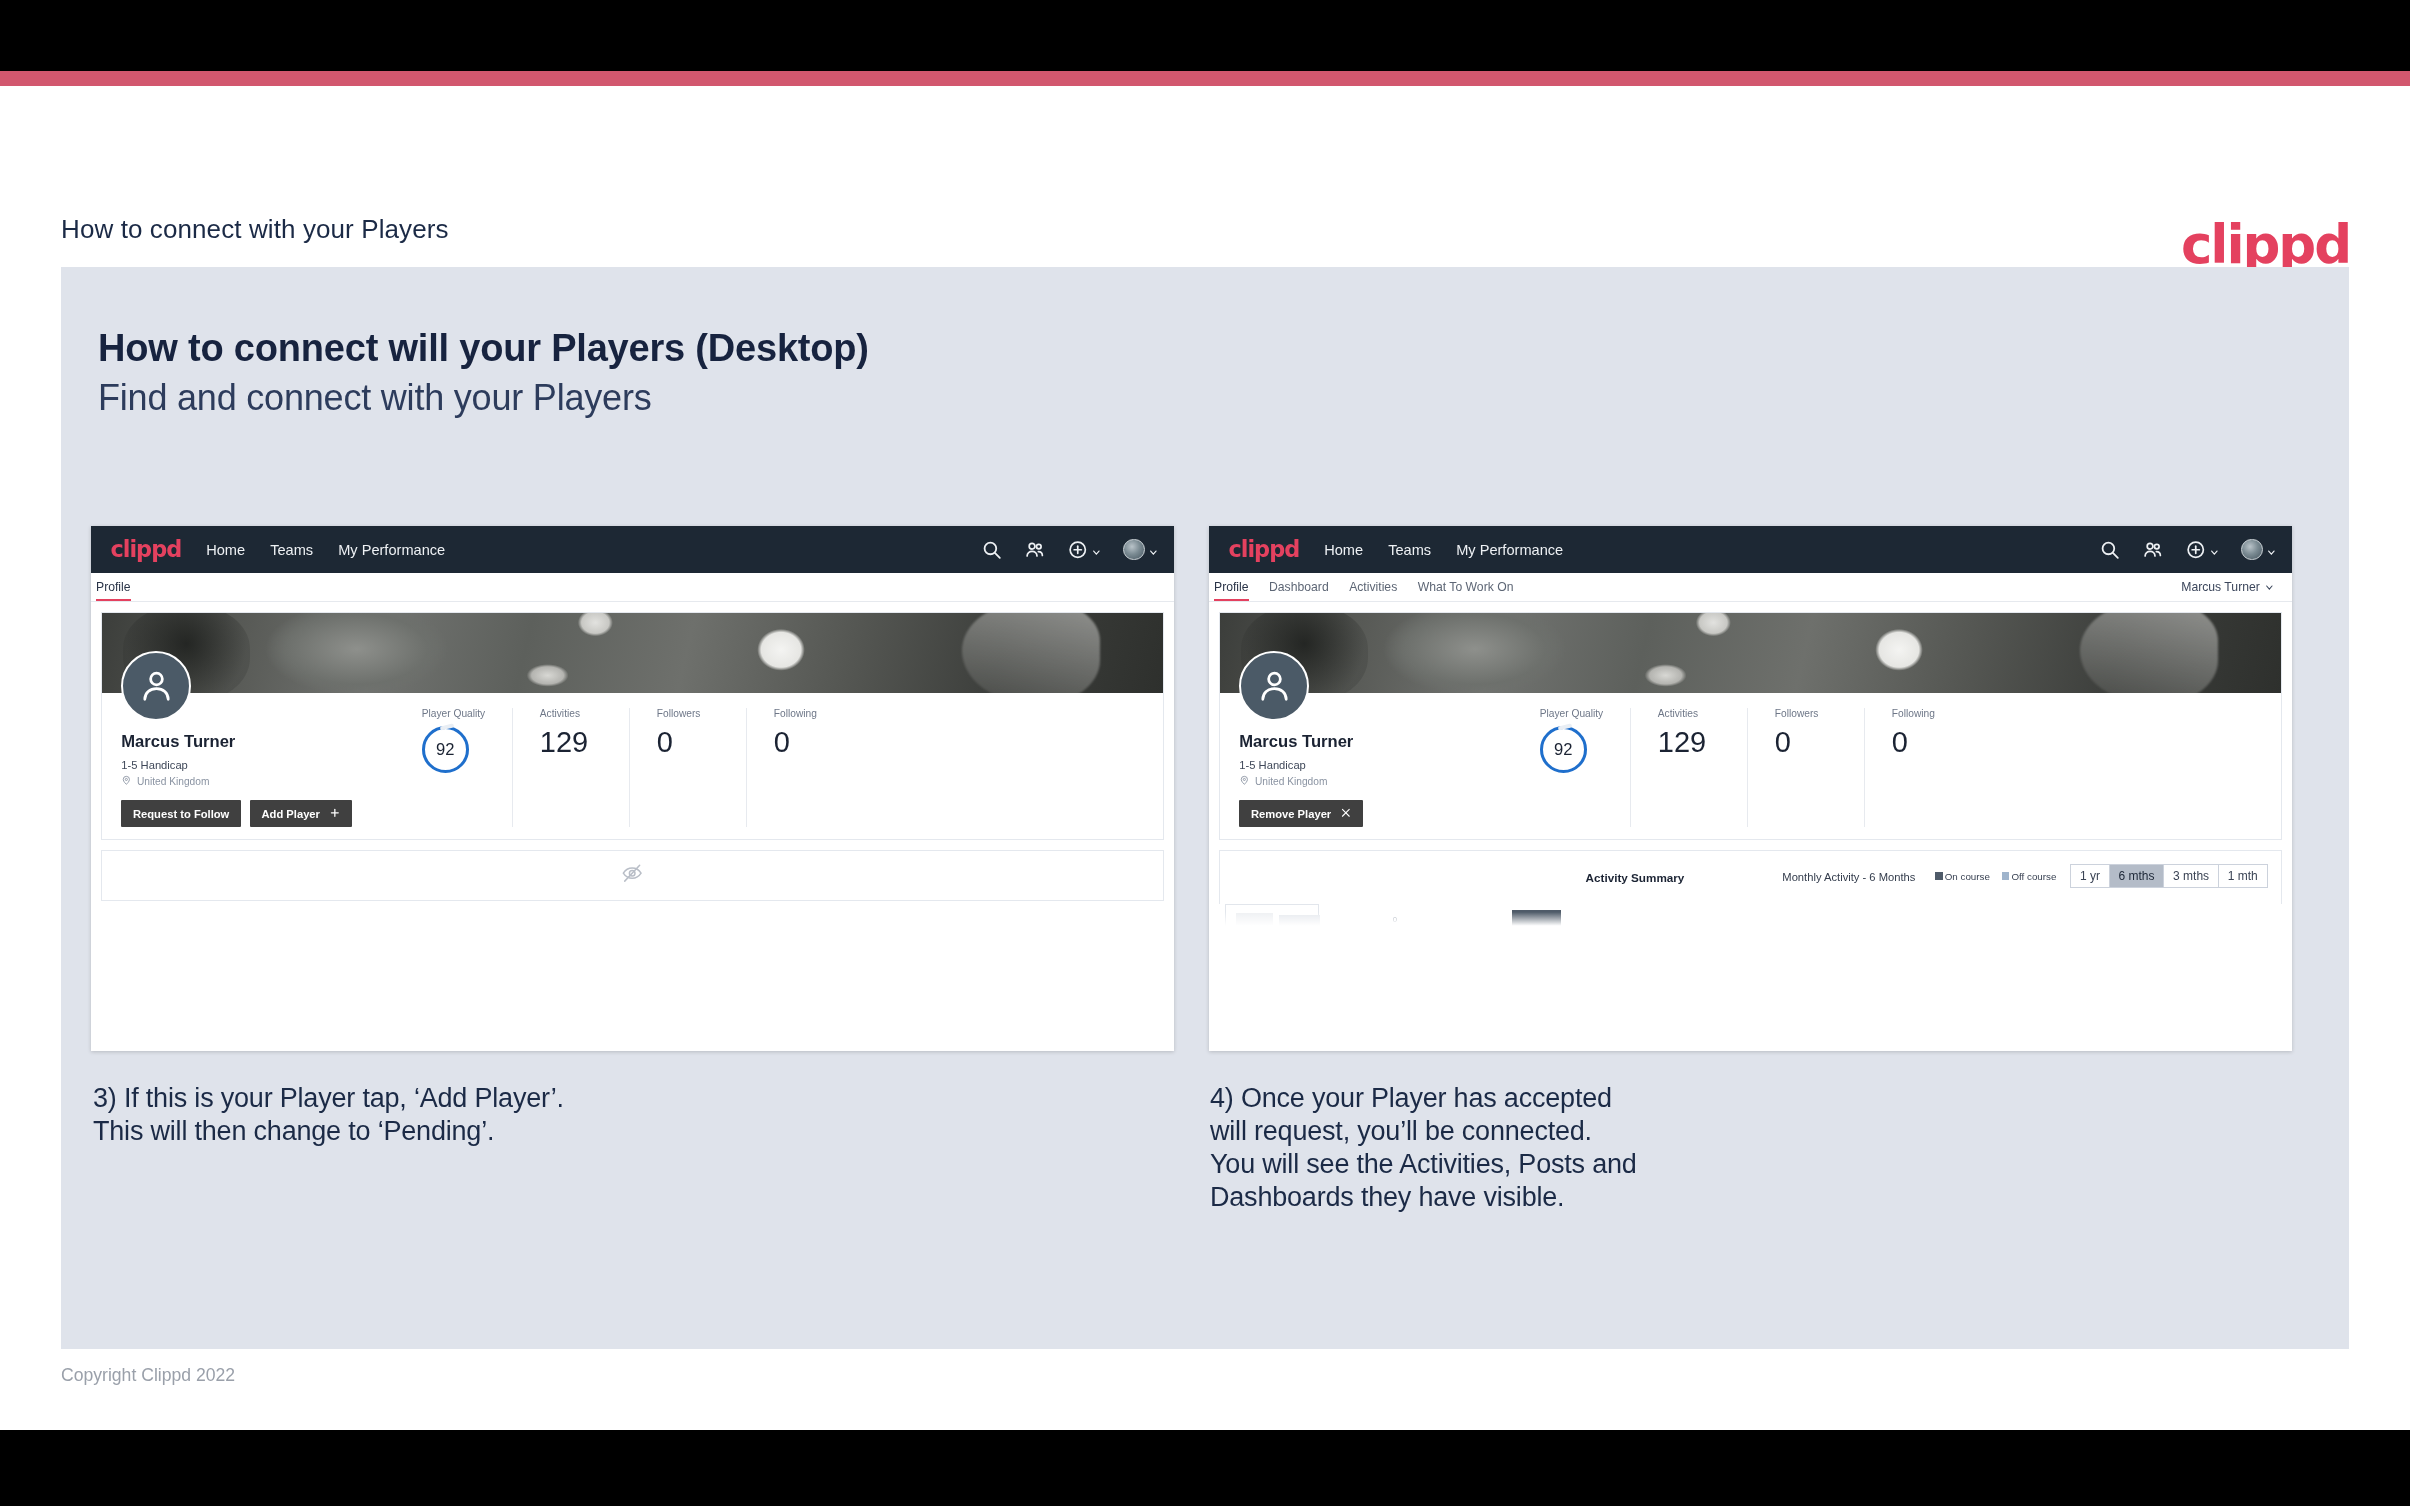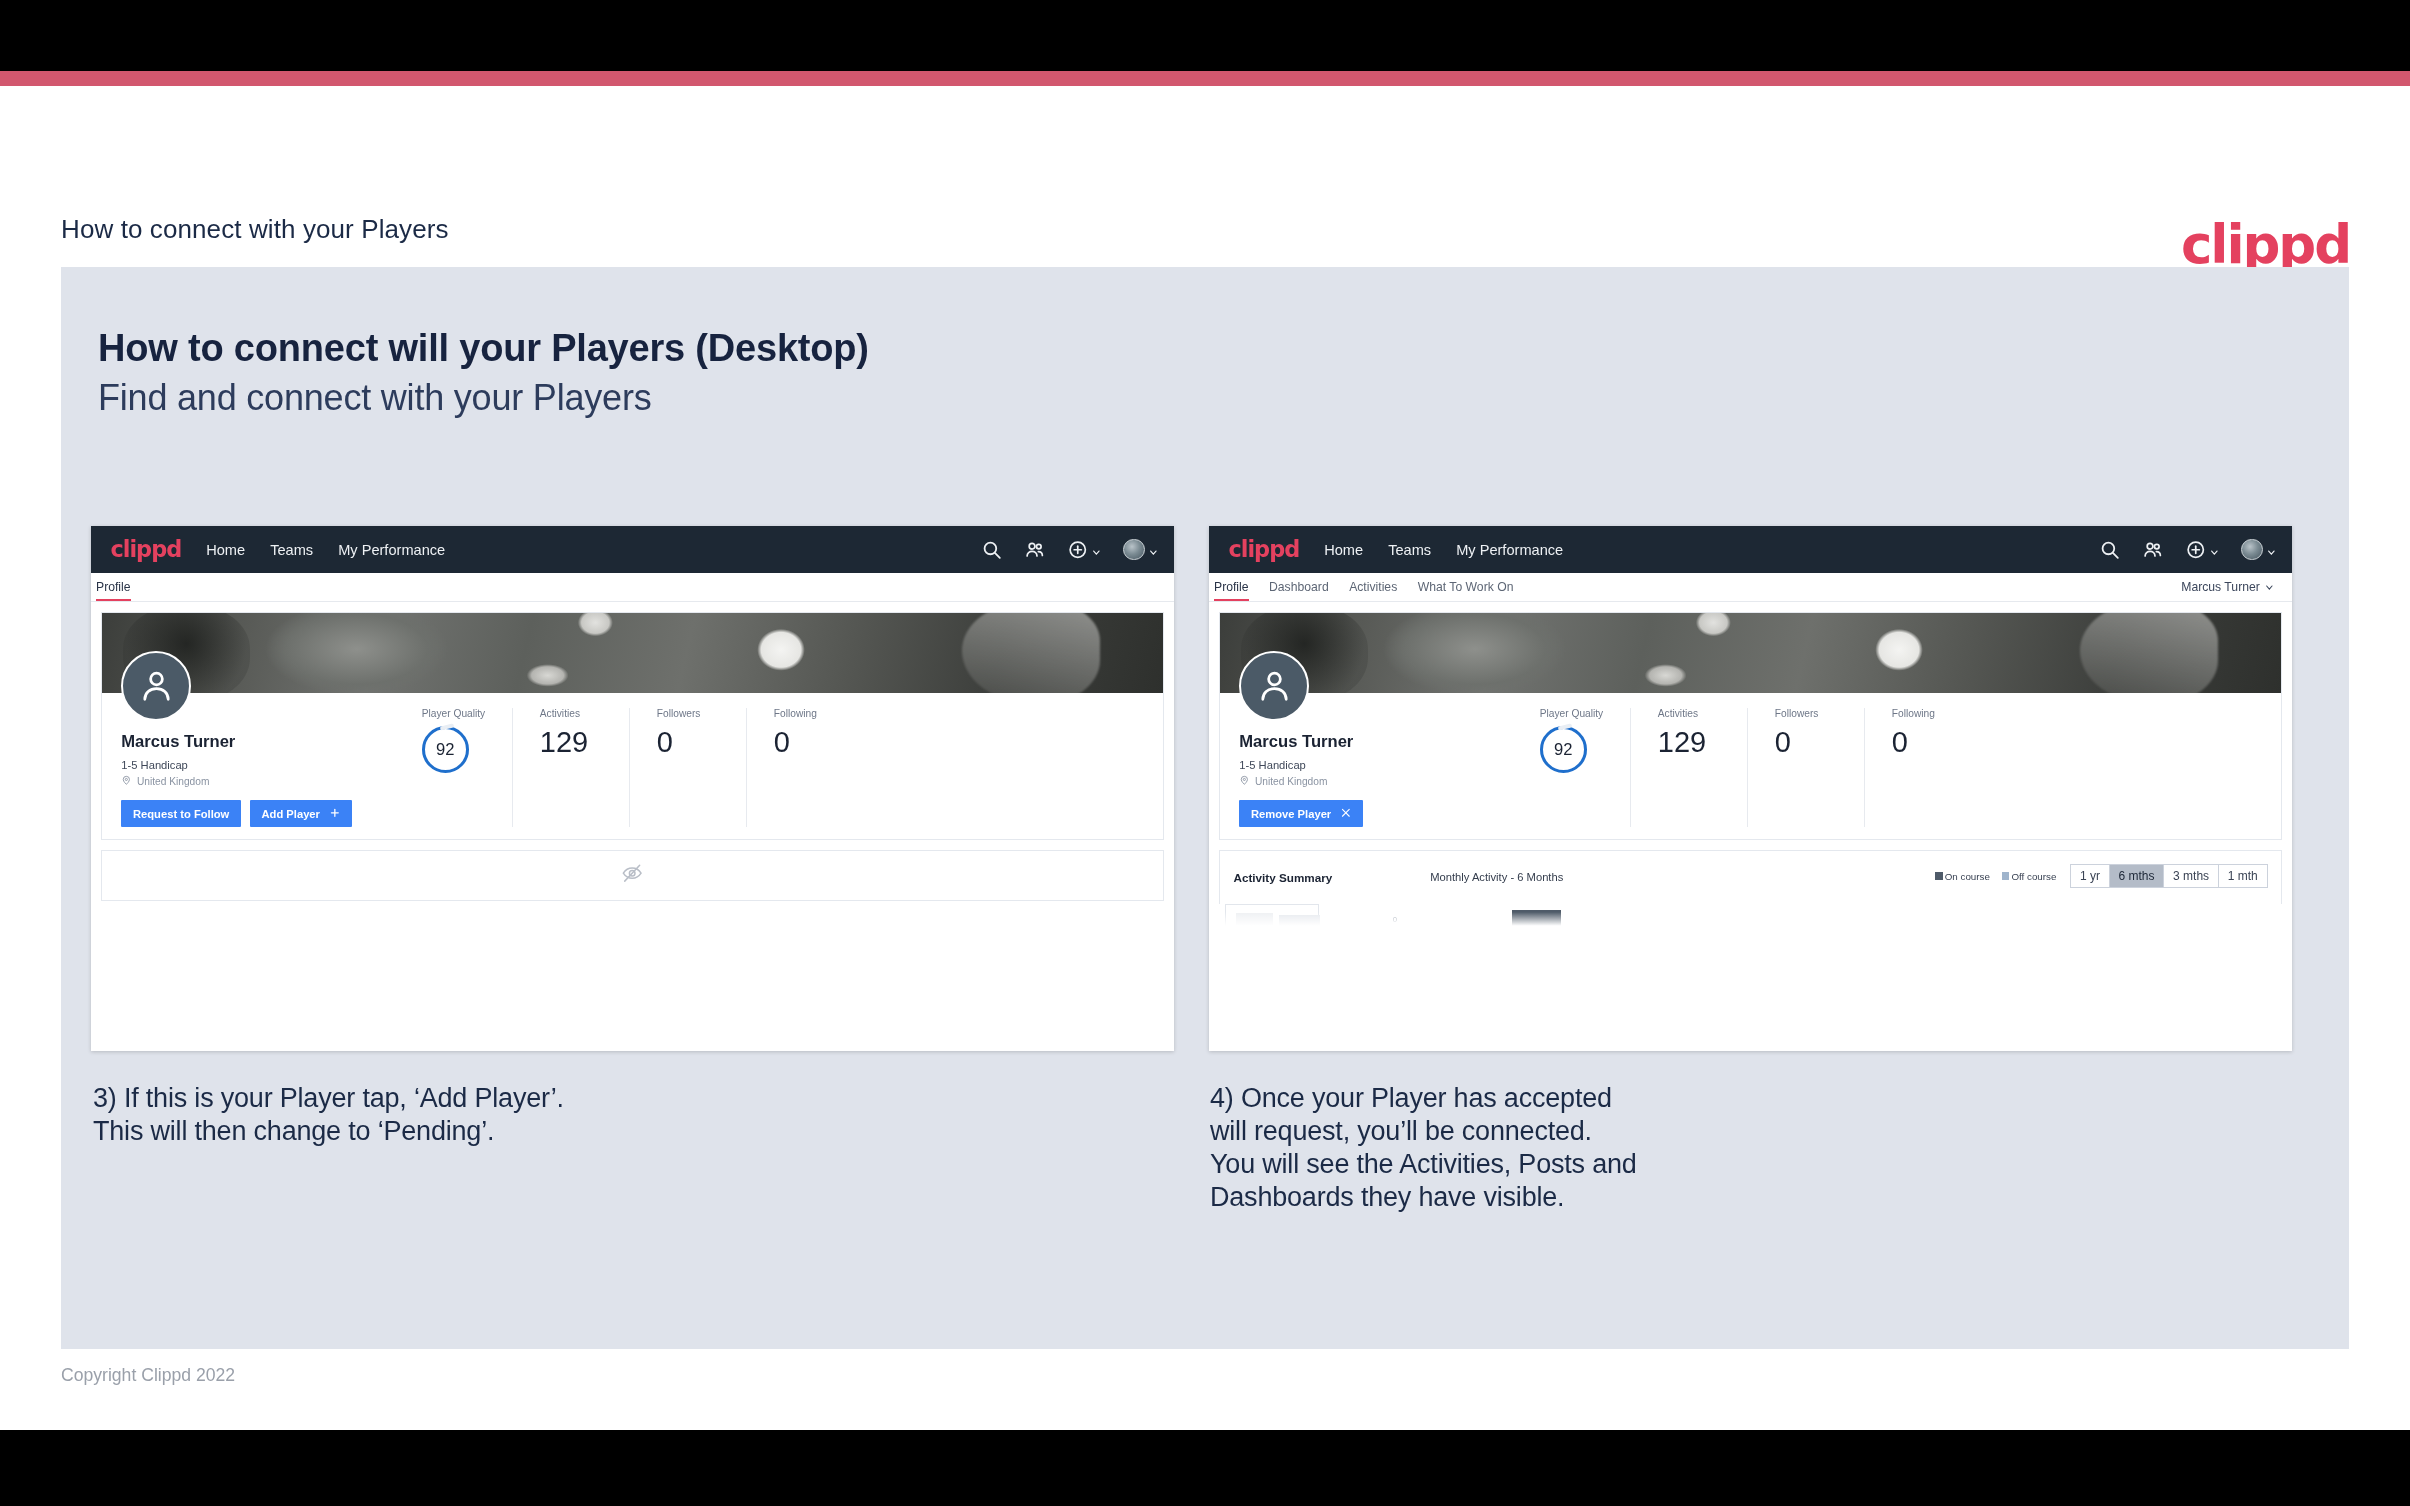--- a/index.html
+++ b/index.html
@@ -122,21 +122,21 @@
     background:#4b5a67; border:2.9px solid #fff;
     display:flex; align-items:center; justify-content:center;
   }
   .avatar-big svg { width:39px; height:39px; }
   .prof-name { margin-top:39px; font-size:16.6px; font-weight:700; color:#1b2333; }
   .prof-hcp { margin-top:6.8px; font-size:11.2px; color:#3f4859; }
   .prof-loc { margin-top:4.9px; font-size:10.2px; color:#8a93a2; display:flex; align-items:center; gap:4.9px; }
   .prof-loc svg { width:10.7px; height:10.7px; }
   .prof-btns { margin-top:11.7px; display:flex; gap:8.8px; }
   .btn-dark {
-    background:#3b82f6; color:#fff; font-size:11.2px; font-weight:700;
+    background:#404040; color:#fff; font-size:11.2px; font-weight:700;
     padding:6.8px 11.7px; display:inline-flex; align-items:center; gap:8.8px;
     border:none; border-radius:1px; white-space:nowrap; cursor:pointer;
   }
   .btn-dark svg { width:11.7px; height:11.7px; }
 
   
   .stats { display:flex; margin-top:15.6px; flex:1; }
   .stat {
     padding:0 0 0 27px; min-width:117px; position:relative;
   }
@@ -157,21 +157,21 @@
   
   .lower-card {
     margin:0 9.8px; height:51px; background:#fff; border:1px solid #e4e8ee;
     display:flex; align-items:center; justify-content:center;
   }
   .lower-card svg { width:22.4px; height:22.4px; }
 
   
   .act-bar {
     margin:0 9.8px; background:#fff; border:1px solid #e4e8ee; border-bottom:none;
-    height:54px; position:relative; display:flex; align-items:center; padding:0 13.7px;
+    height:54px; position:relative; display:flex; align-items:center; padding:0 13.7px;justify-content:center;
   }
   .act-title { font-size:11.7px; font-weight:700; color:#1b2333; }
   .act-sub { font-size:11.2px; color:#333c4c; margin-left:98px; }
   .act-right { position:absolute; right:13.7px; top:13.7px; display:flex; align-items:center; gap:13.7px; }
   .legend { display:flex; align-items:center; gap:11.7px; }
   .lg { display:flex; align-items:center; gap:2px; font-size:9.8px; color:#3a4354; }
   .sw { width:7.8px; height:7.8px; display:inline-block; }
   .range { display:flex; border:1px solid #ccd2dc; }
   .range span {
     font-size:12px; color:#3a4354; padding:3.9px 8.8px; background:#fff;

